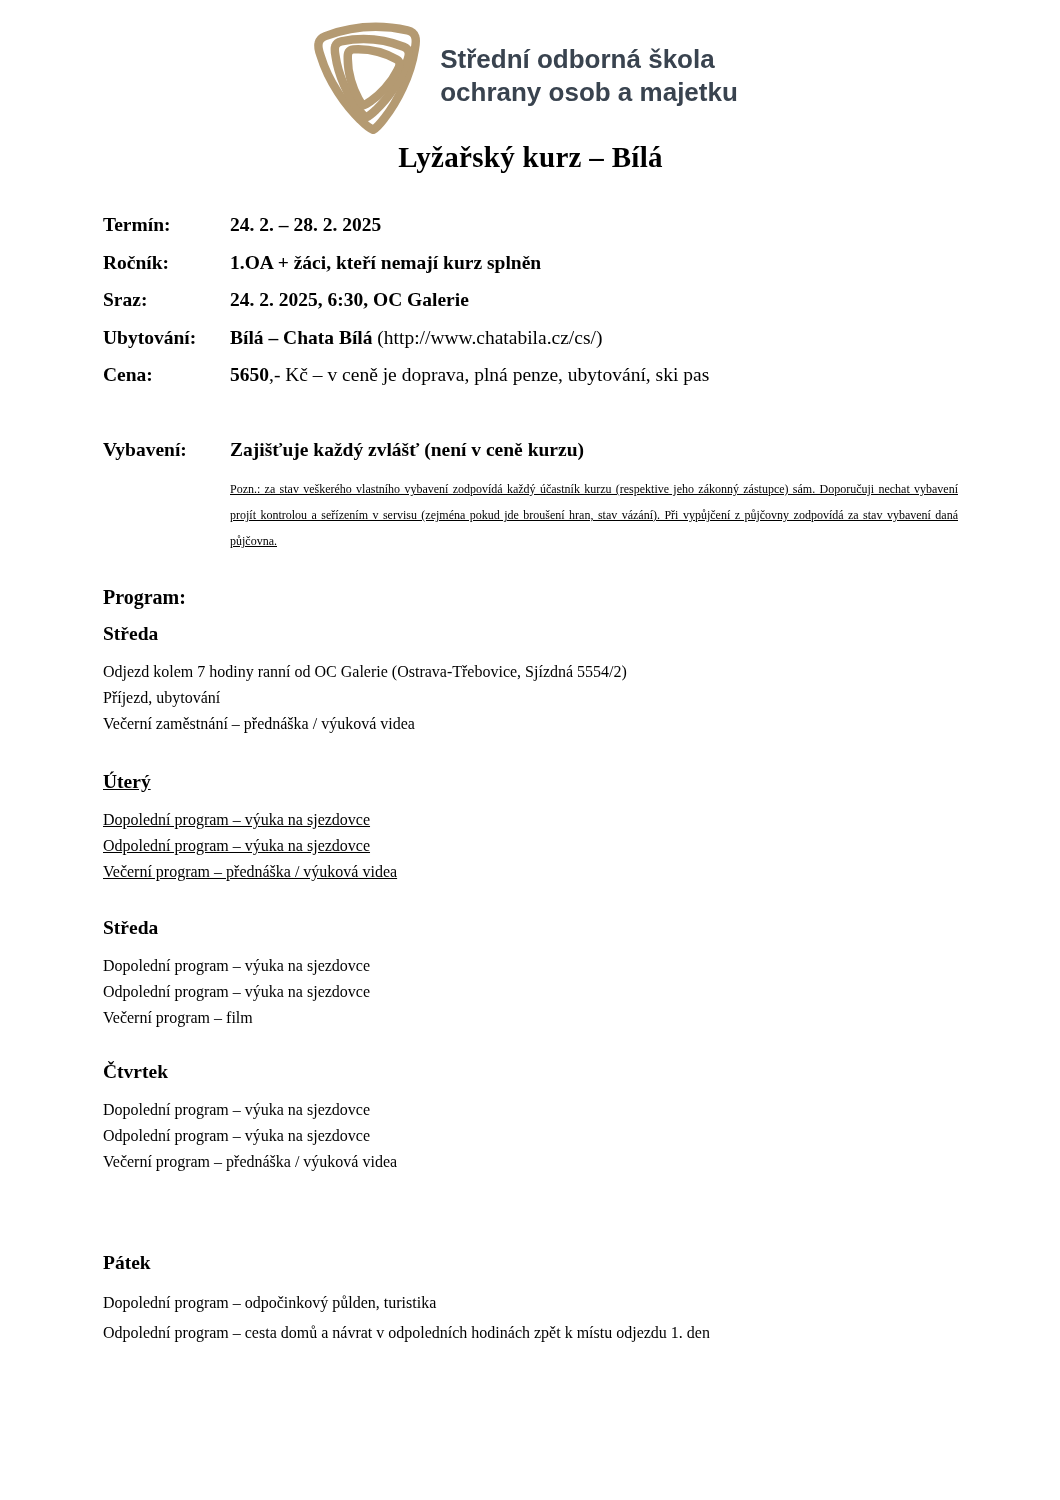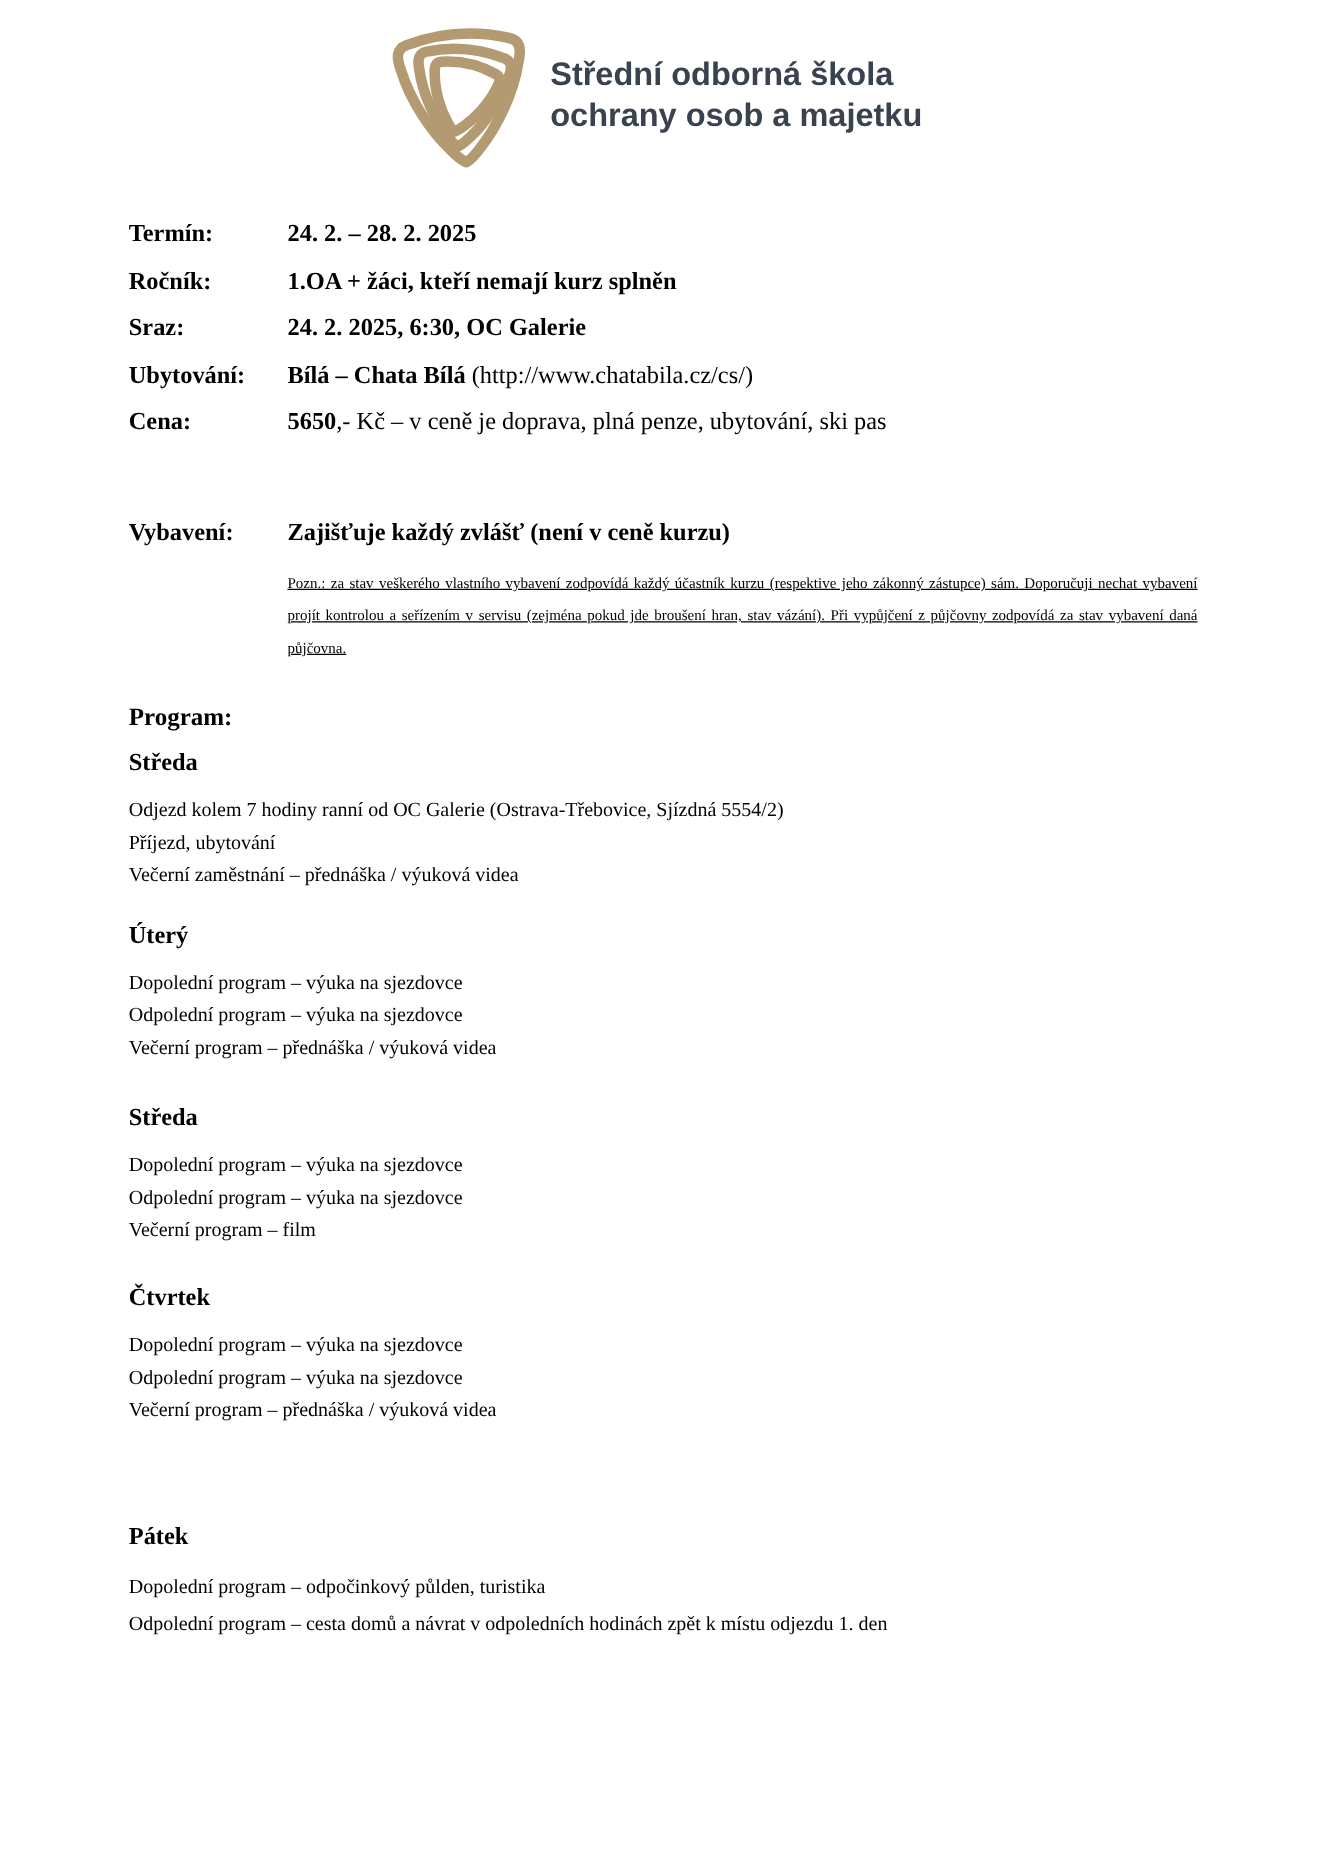--- a/index.html
+++ b/index.html
@@ -56,21 +56,21 @@
     margin-bottom: 13px;
     align-items: flex-end;
   }
   .detail-row .label {
     flex: 0 0 127px;
     font-weight: 700;
   }
   .detail-row .value b { font-weight: 700; }
 
   
-  .equipment { margin-top: 64px; }
+  .equipment { margin-top: 50px; }
   .equipment .note {
     margin: 14px 0 0 127px;
     width: 728px;
     font-size: 12px;
     line-height: 26px;
     text-align: justify;
     text-decoration: underline;
   }
 
   
@@ -84,21 +84,21 @@
     font-size: 19.5px;
     line-height: 26px;
     font-weight: 700;
     margin: 0 0 12px 0;
   }
   .prog-line {
     font-size: 16px;
     line-height: 26px;
   }
   .day:nth-child(1) { margin-top: 11px; }
-  .day:nth-child(2) { margin-top: 22px; }
+  .day:nth-child(2) { margin-top: 32px; text-decoration: underline; }
   .day:nth-child(3) { margin-top: 30px; }
   .day:nth-child(4) { margin-top: 28px; }
   .day:nth-child(5) { margin-top: 75px; }
   .day:nth-child(5) .prog-line { line-height: 30px; }
 </style>
 </head>
 <body>
 
 <div class="page">
 
@@ -109,20 +109,21 @@
           <path stroke-width="7" transform="translate(50 52) rotate(-4) translate(-50 -52)" d="M16 15 C38 8.5 62 8.5 84 15 Q89 16.5 90 20.5 Q91 24 89 31 C84 53 71 74 60 86 Q54 93 50 95 Q46 93 40 86 C29 74 16 53 11 31 Q9 24 10 20.5 Q11 16.5 16 15 Z"></path>
           <path stroke-width="9.2" transform="translate(50 52) rotate(5) scale(0.76) translate(-50 -52)" d="M16 15 C38 8.5 62 8.5 84 15 Q89 16.5 90 20.5 Q91 24 89 31 C84 53 71 74 60 86 Q54 93 50 95 Q46 93 40 86 C29 74 16 53 11 31 Q9 24 10 20.5 Q11 16.5 16 15 Z"></path>
           <path stroke-width="13" transform="translate(50 52) rotate(13) scale(0.54) translate(-50 -52)" d="M16 15 C38 8.5 62 8.5 84 15 Q89 16.5 90 20.5 Q91 24 89 31 C84 53 71 74 60 86 Q54 93 50 95 Q46 93 40 86 C29 74 16 53 11 31 Q9 24 10 20.5 Q11 16.5 16 15 Z"></path>
         </g>
       </svg>
       <div class="brand-text">
         <div>Střední odborná škola</div>
         <div>ochrany osob a majetku</div>
       </div>
     </div>
+    <h1 class="doc-title">Lyžařský kurz – Bílá</h1>
   </header>
 
   <section class="details">
   <div class="detail-row">
     <span class="label">Termín:</span>
     <span class="value"><b>24. 2. – 28. 2. 2025</b><span></span></span>
   </div>
 
   <div class="detail-row">
     <span class="label">Ročník:</span>

